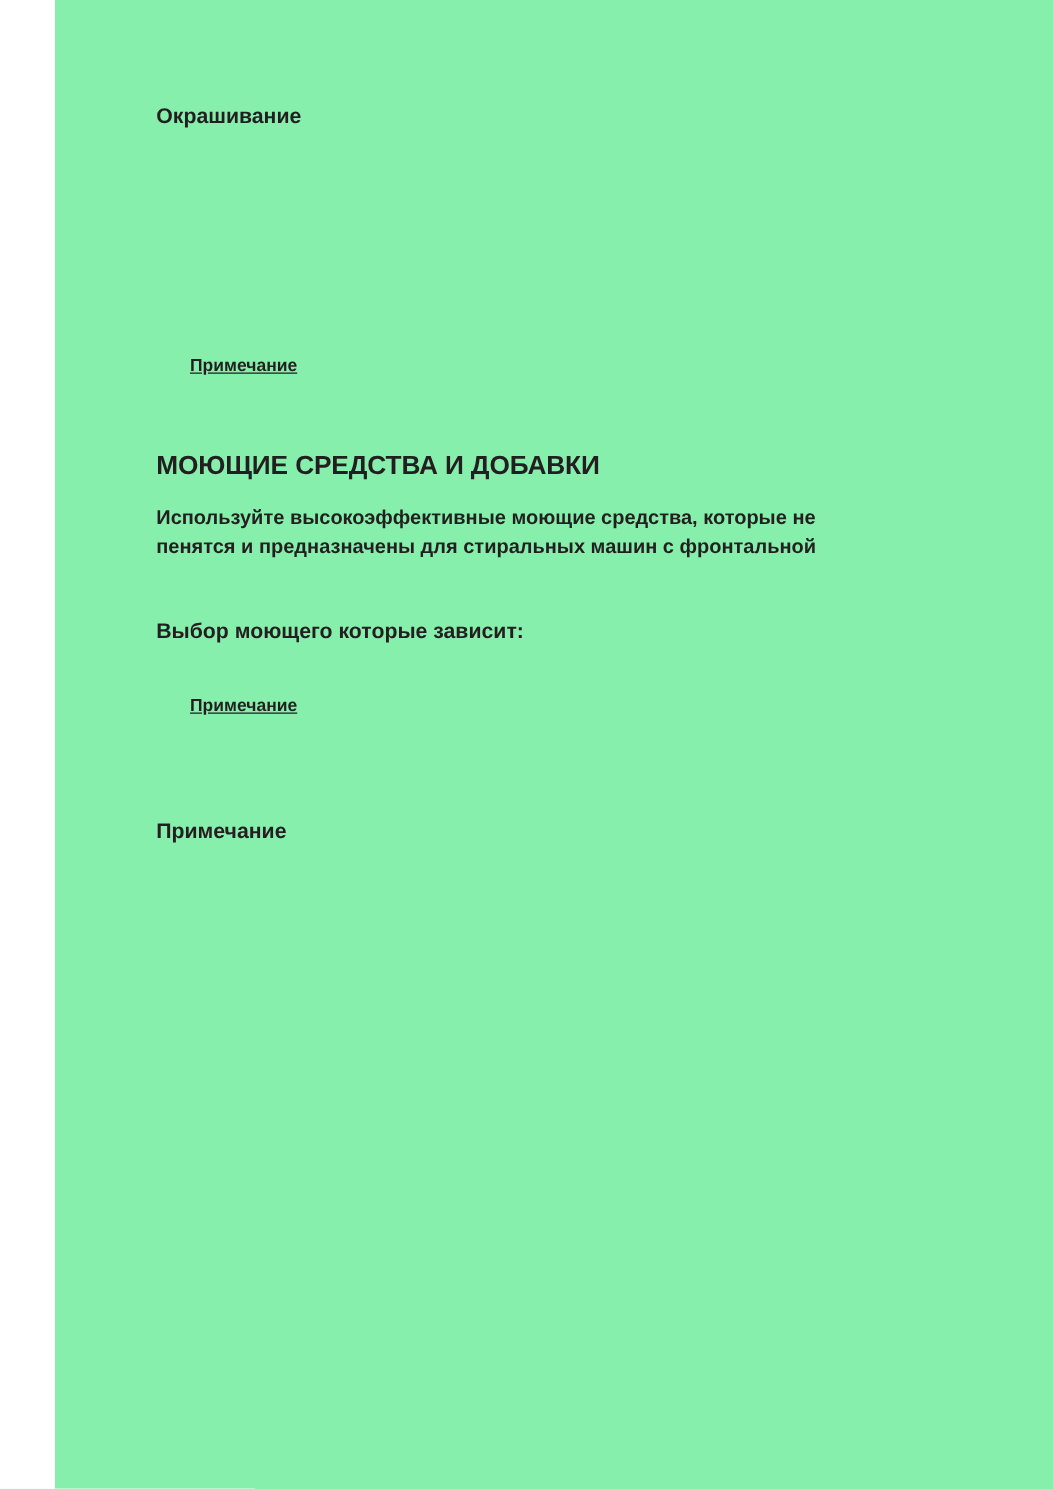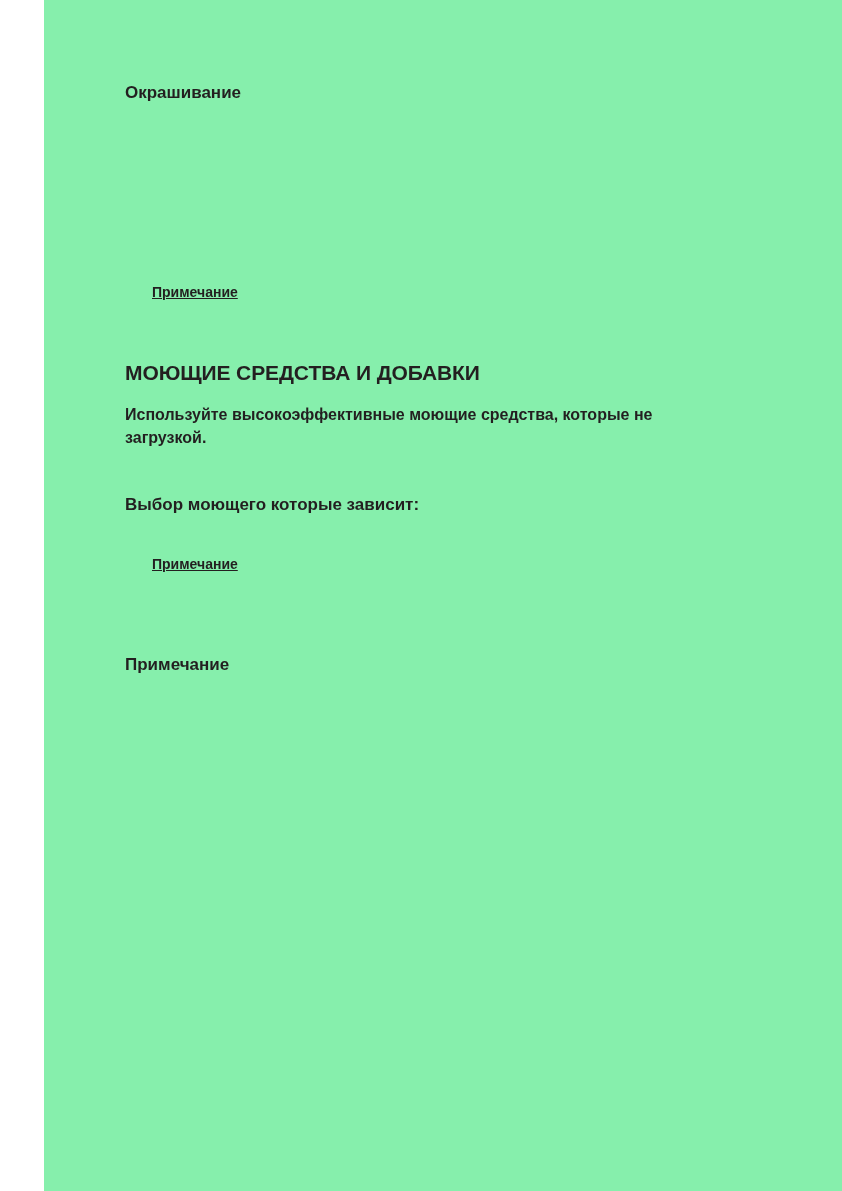--- a/index.html
+++ b/index.html
@@ -60,21 +60,21 @@
 
   <h3 class="blk h2" style="top:83px;">Окрашивание</h3>
 
 
   <div class="blk note" style="top:284px;">Примечание</div>
 
   <h2 class="blk h1" style="top:361px;">МОЮЩИЕ СРЕДСТВА И ДОБАВКИ</h2>
 
   <p class="blk para" style="top:404px;">
     <span>Используйте высокоэффективные моющие средства, которые не</span>
-    <span>загрузкой.</span>
+    <span>пенятся и предназначены для стиральных машин с фронтальной</span>
   </p>
 
   <h3 class="blk h2" style="top:495px;">Выбор моющего которые зависит:</h3>
 
   <div class="blk note" style="top:556px;">Примечание</div>
 
   <h3 class="blk h2" style="top:655px;">Примечание</h3>
 
 </div>
 

